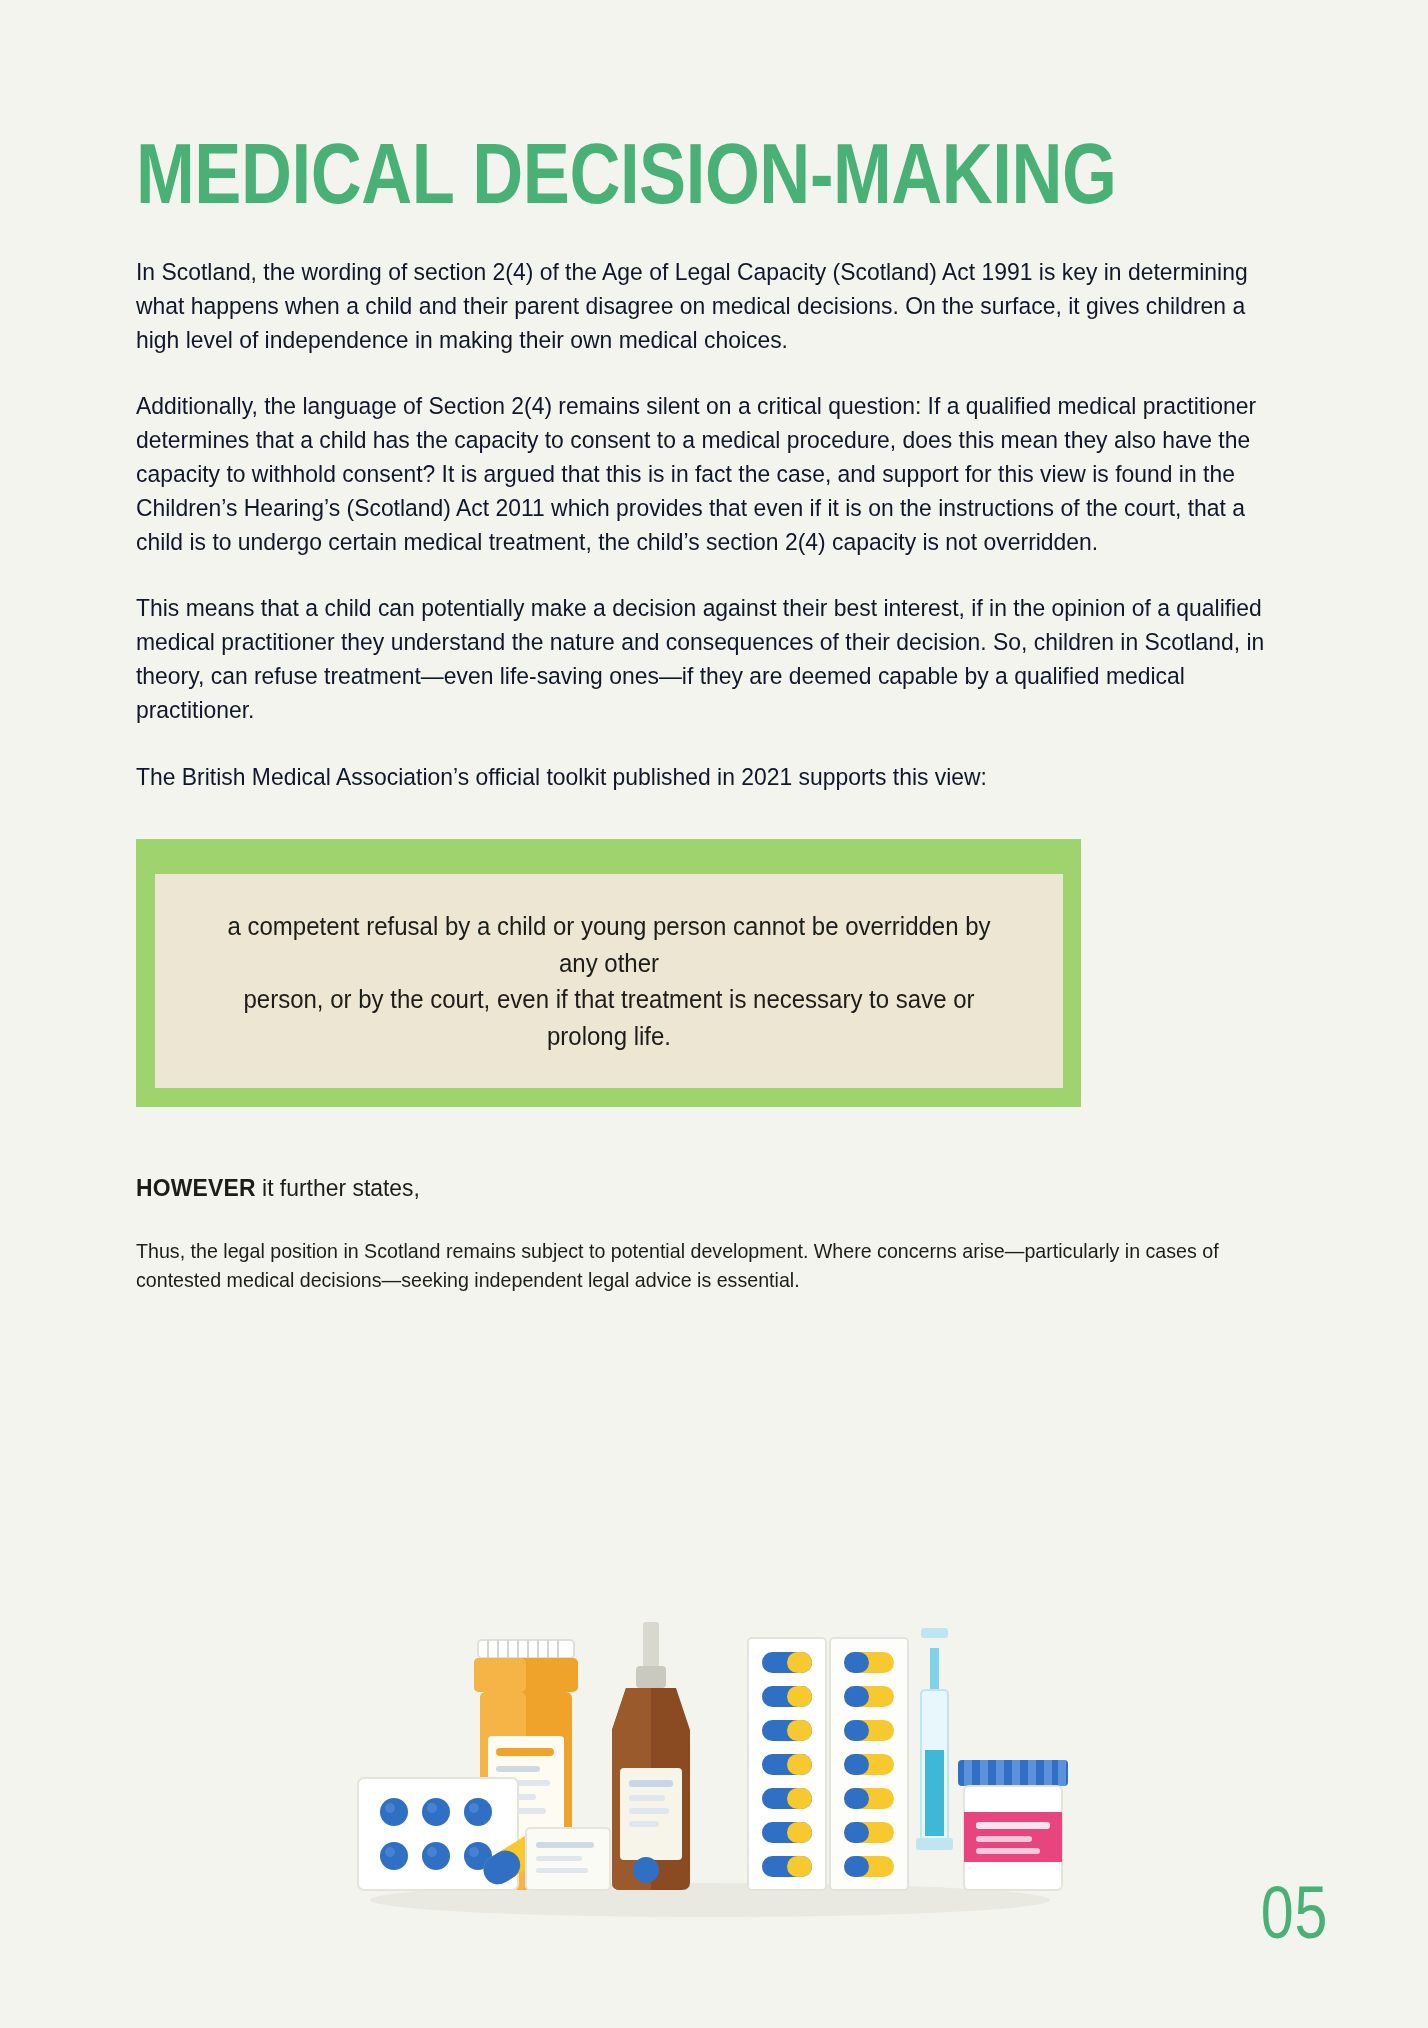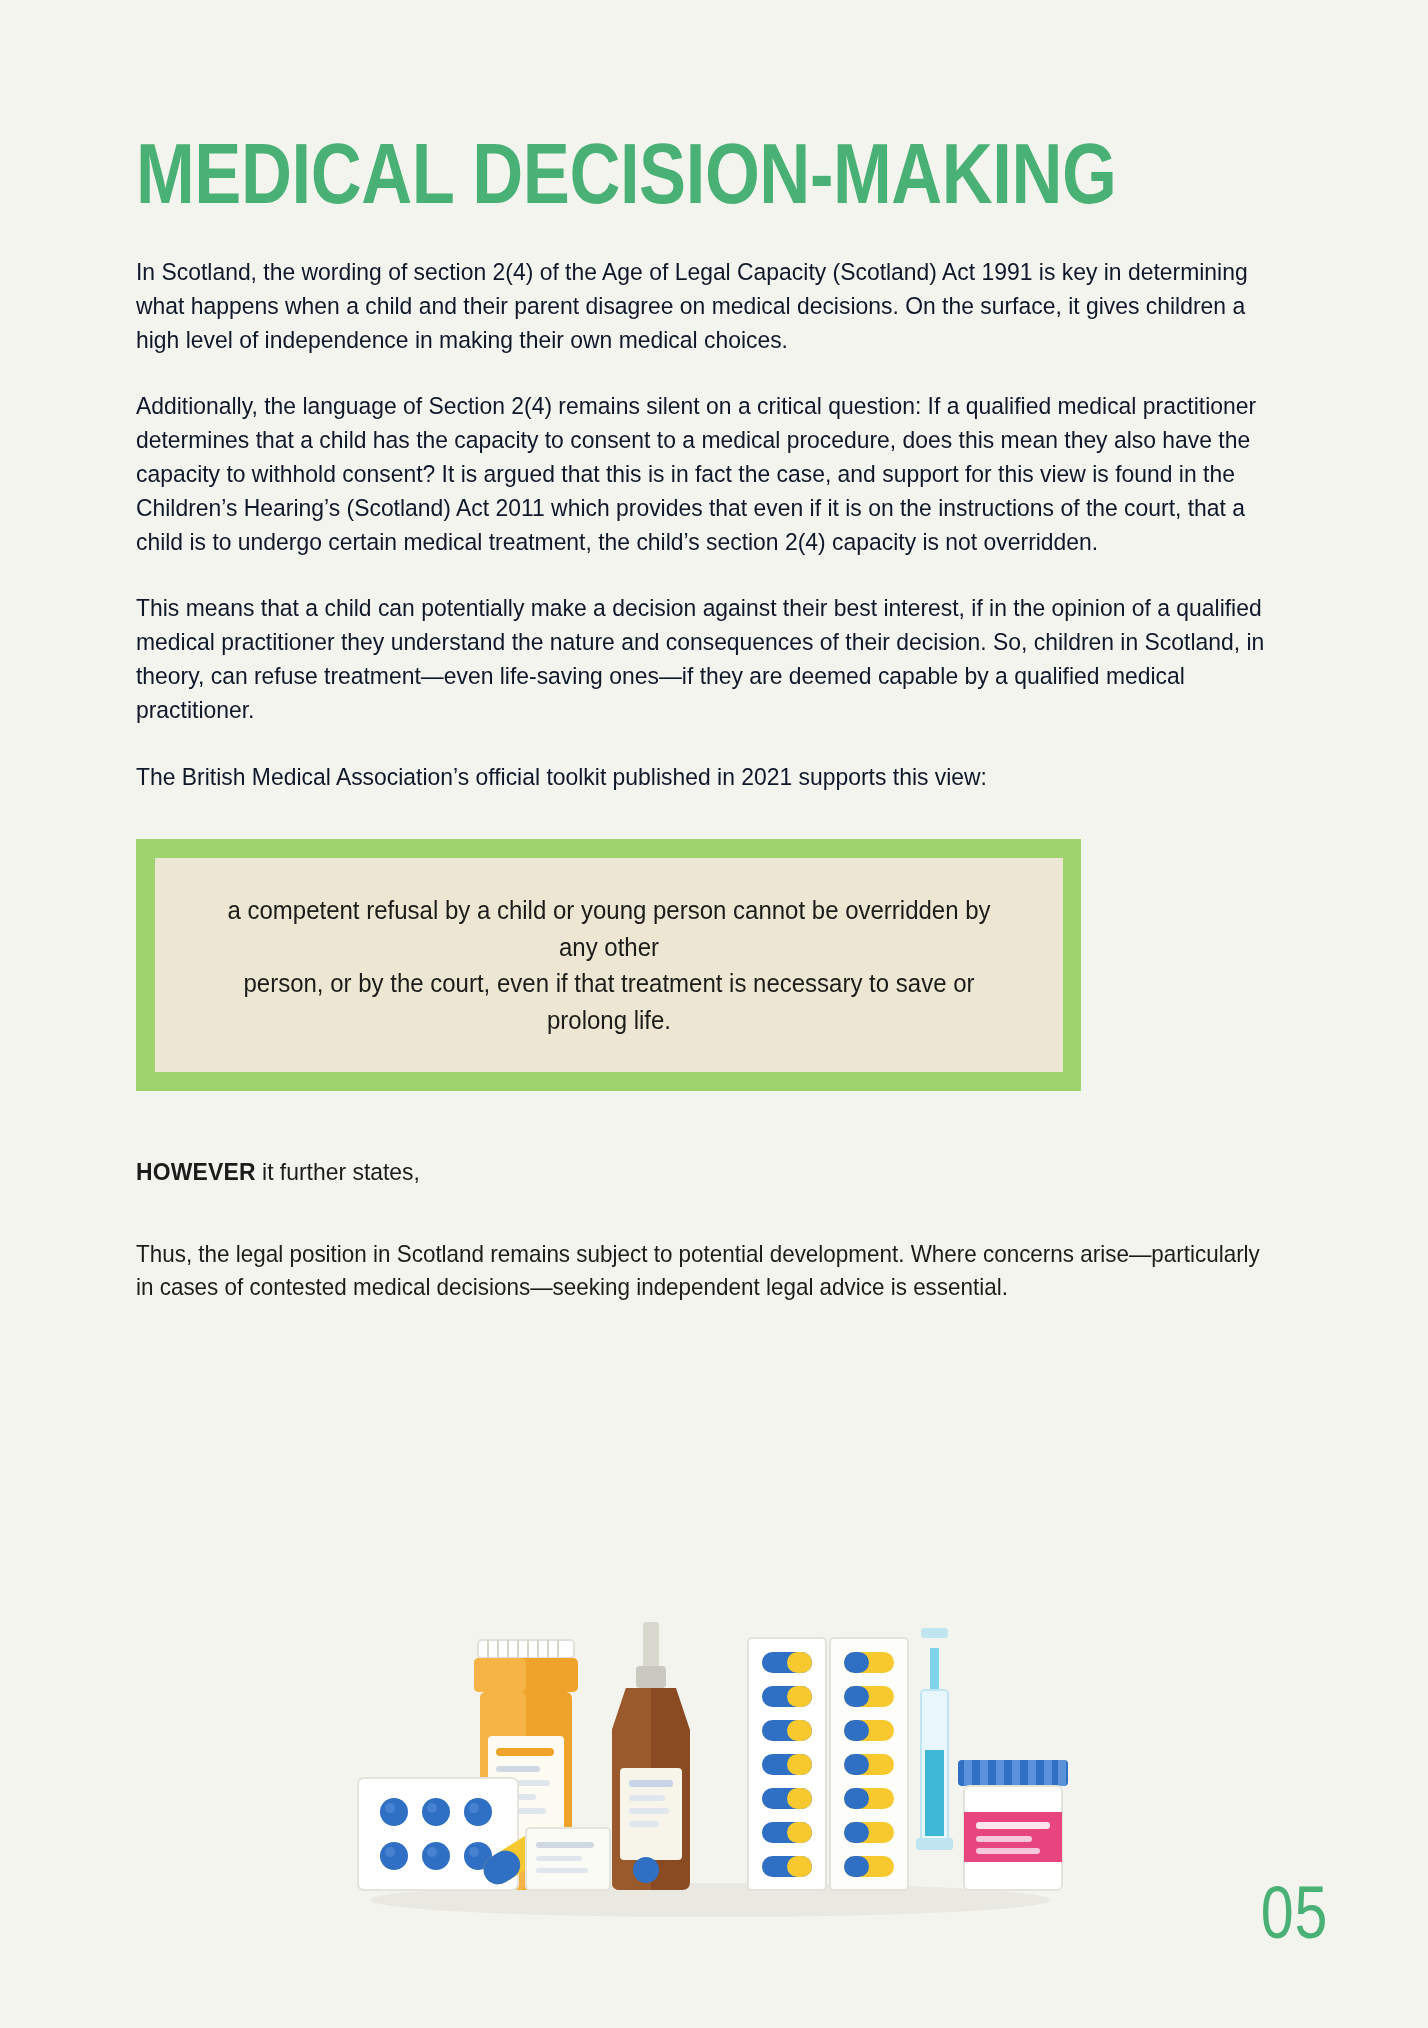--- a/index.html
+++ b/index.html
@@ -48,21 +48,21 @@
     width:107%;
   }
   .para:last-child{margin-bottom:0;}
   .para.tight{margin-bottom:0;}
   .lead{margin:0;}
   .lead b{font-weight:700;letter-spacing:0.2px;}
 
   
   .quote-outer{
     background:#9ed36e;
-    padding:19px 18px 19px 19px;
+    padding:35px 18px 19px 19px;
     margin:46px 0 0 0;
     width:908px;
     box-sizing:content-box;
   }
   .quote-inner{
     background:#ece6d2;
     padding:34px 36px;
     text-align:center;
     color:#1c1c1a;
     font-size:25px;
@@ -72,23 +72,23 @@
     display:block;
     transform:scaleX(0.96);
   }
   .however-wrap{
     margin-top:64px;
     color:#1c1c1a;
     font-size:24.5px;
     line-height:1.38;
   }
   .closing-wrap{
-    margin-top:48px;
+    margin-top:32px;
     color:#1c1c1a;
-    font-size:24px;
+    font-size:21px;
     line-height:1.38;
   }
 
   
   .illus{
     position:absolute;
     left:330px;
     top:1600px;
     width:760px;
     height:330px;

